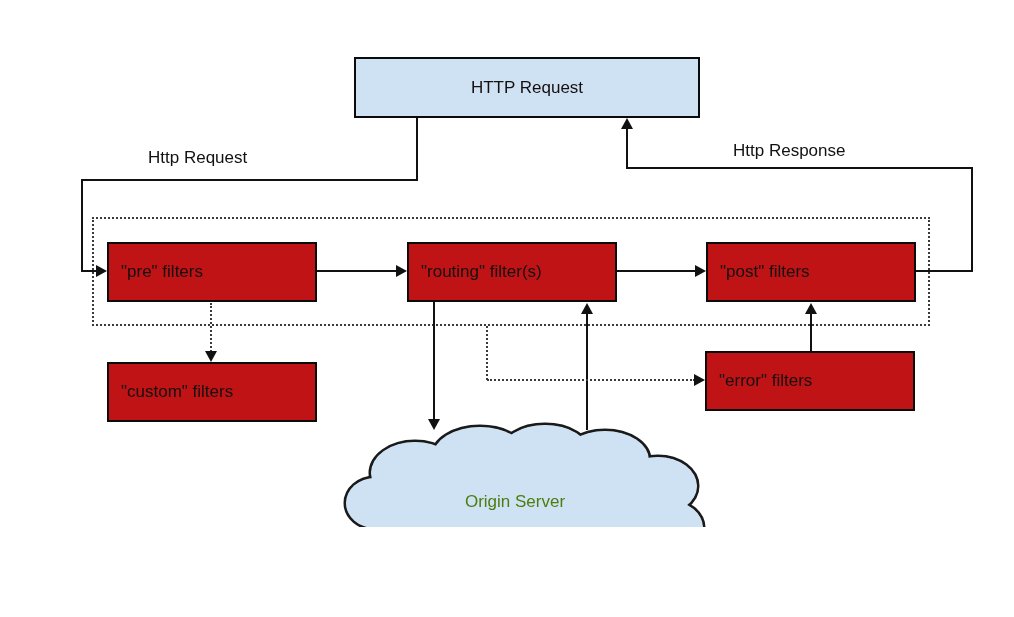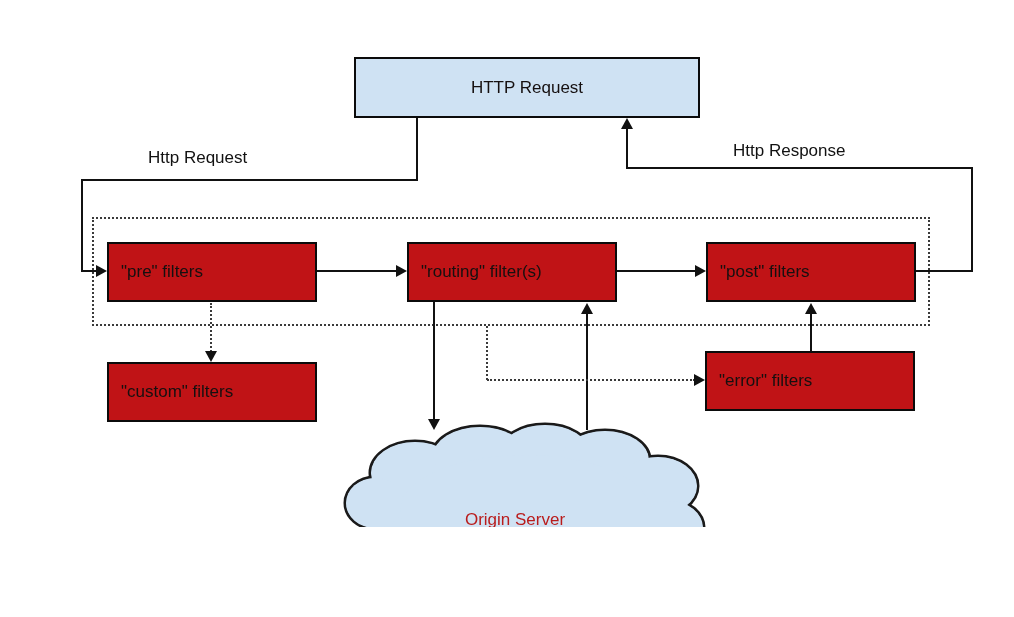--- a/index.html
+++ b/index.html
@@ -38,24 +38,24 @@
     box-sizing: border-box;
     border: 2px dotted #3a3a3a;
   }
   .arrow { position: absolute; width: 0; height: 0; }
   .arrow.right { border-top: 6px solid transparent; border-bottom: 6px solid transparent; border-left: 11px solid #111; }
   .arrow.up    { border-left: 6px solid transparent; border-right: 6px solid transparent; border-bottom: 11px solid #111; }
   .arrow.down  { border-left: 6px solid transparent; border-right: 6px solid transparent; border-top: 11px solid #111; }
   .cloud-wrap { position: absolute; left: 340px; top: 418px; width: 375px; height: 185px; }
   .cloud-label {
     position: absolute;
-    left: 350px; top: 510px; width: 330px;
+    left: 350px; top: 492px; width: 330px;
     text-align: center;
     font-size: 17px;
-    color: #b91c1c;
+    color: #4d7c0f;
   }
 </style>
 </head>
 <body>
 
 <div id="stage">
 
   <div class="dotted-rect"></div>
 
   <div class="box blue" style="left:354px; top:57px; width:346px; height:61px;">

